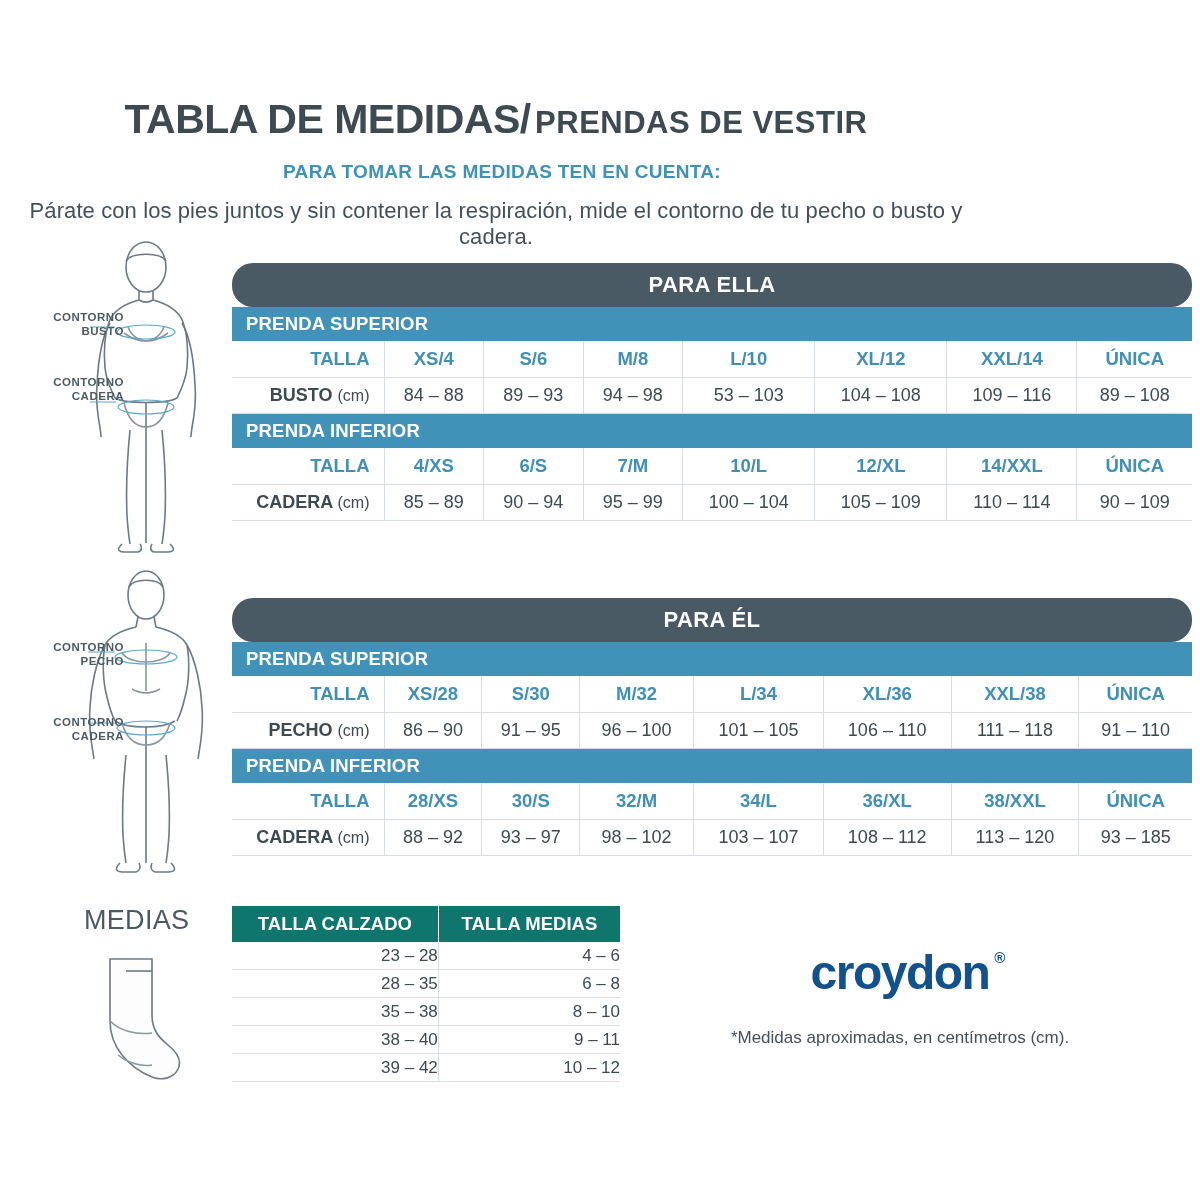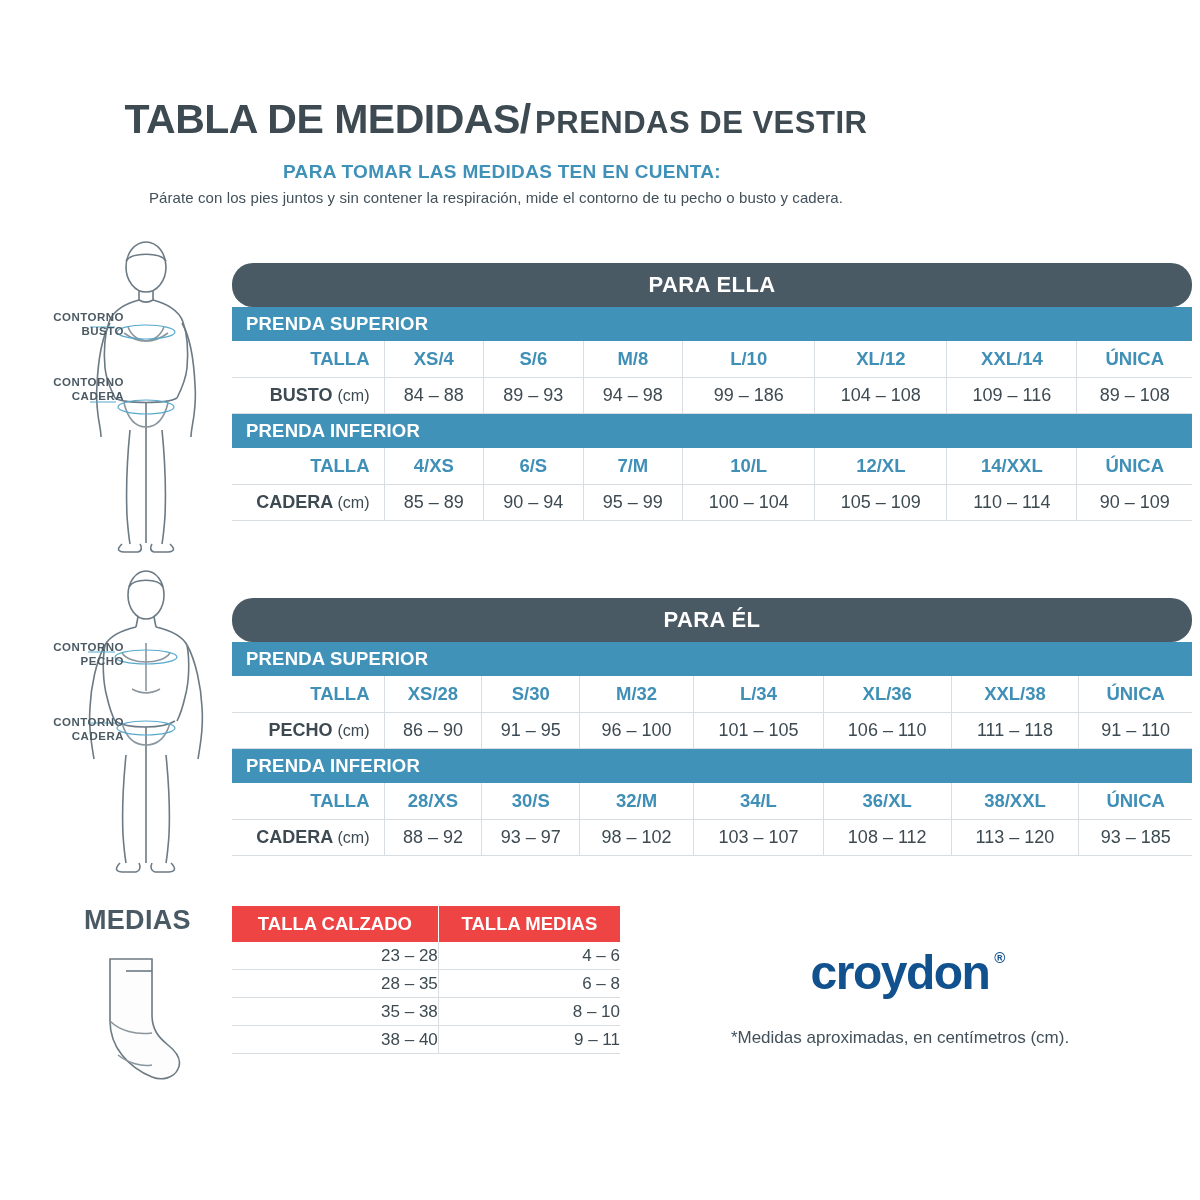--- a/index.html
+++ b/index.html
@@ -24,22 +24,22 @@
     font-size:31px; font-weight:bold; letter-spacing:0.5px;
     color:#3d4a52;
   }
   .subtitle {
     margin-top:18px;
     font-size:19px; font-weight:bold; letter-spacing:0.3px;
     color:#3f91b8;
     margin-left:12px;
   }
   .note {
-    margin-top:6px;
-    font-size:15px; color:#41505a; letter-spacing:0.1px;
+    margin-top:15px;
+    font-size:22px; color:#41505a; letter-spacing:0.1px;
   }
 
   
   .block { position:absolute; }
 
   
   table { border-collapse:collapse; width:100%; }
   .tbl { width:960px; }
   .band-dark td {
     background:#4a5a64; color:#ffffff;
@@ -65,41 +65,41 @@
     text-align:right; padding-right:14px; font-weight:bold;
     width:152px;
   }
   tr.row.headrow td { font-weight:bold; color:#3f8fb6; font-size:18.5px; }
   tr.row.headrow td.lbl { color:#3f8fb6; }
   .lbl-unit { font-weight:normal; font-size:16px; }
 
   
   .medias-tbl { width:388px; }
   .medias-tbl td.mh {
-    background:#ef4444; color:#fff; font-weight:bold;
+    background:#0f766e; color:#fff; font-weight:bold;
     font-size:18.5px; text-align:center; padding:7px 0;
     border-right:1px solid #fff;
   }
   .medias-tbl td.mh:last-child { border-right:none; }
   .medias-tbl tr.mrow td {
     text-align:right; font-size:17px; padding:3.5px 0;
     border-bottom:1px solid #d7dde1;
     border-right:1px solid #d7dde1;
     color:#3d4a52;
   }
   .medias-tbl tr.mrow td:last-child { border-right:none; }
 
   
   .fig-label {
     position:absolute; font-size:11.5px; font-weight:bold;
     color:#4b5a63; letter-spacing:0.5px; text-align:right;
     line-height:1.25; white-space:nowrap;
   }
   .medias-heading {
-    font-size:27px; font-weight:bold; color:#4a5a64; letter-spacing:0.3px;text-align:center;
+    font-size:27px; font-weight:normal; color:#4a5a64; letter-spacing:0.3px;text-align:center;
   }
 
   
   .brand {
     font-size:48px; font-weight:bold; color:#10518e;
     letter-spacing:-1.5px; position:relative; display:inline-block;
   }
   .brand .reg {
     position:absolute; top:4px; right:-16px;
     font-size:15px; font-weight:bold; letter-spacing:0;
@@ -191,21 +191,21 @@
         <td>ÚNICA</td>
       </tr>
       <tr class="row">
         <td class="lbl">
           <span>BUSTO</span>
           <span class="lbl-unit">(cm)</span>
         </td>
         <td>84 – 88</td>
         <td>89 – 93</td>
         <td>94 – 98</td>
-        <td>99 – 186</td>
+        <td>53 – 103</td>
         <td>104 – 108</td>
         <td>109 – 116</td>
         <td>89 – 108</td>
       </tr>
       <tr class="band-blue">
         <td colspan="8">PRENDA INFERIOR</td>
       </tr>
       <tr class="row headrow">
         <td class="lbl">TALLA</td>
         <td>4/XS</td>
@@ -375,20 +375,24 @@
         <td>6 – 8</td>
       </tr>
       <tr class="mrow">
         <td>35 – 38</td>
         <td>8 – 10</td>
       </tr>
       <tr class="mrow">
         <td>38 – 40</td>
         <td>9 – 11</td>
       </tr>
+      <tr class="mrow">
+        <td>39 – 42</td>
+        <td>10 – 12</td>
+      </tr>
     </tbody>
       </table>
   </div>
 
   <div class="block" style="left:690px; top:945px; width:420px; text-align:center;">
     <div class="brand">
       <span>croydon</span>
       <span class="reg">®</span>
     </div>
     <div class="approx">*Medidas aproximadas, en centímetros (cm).</div>

